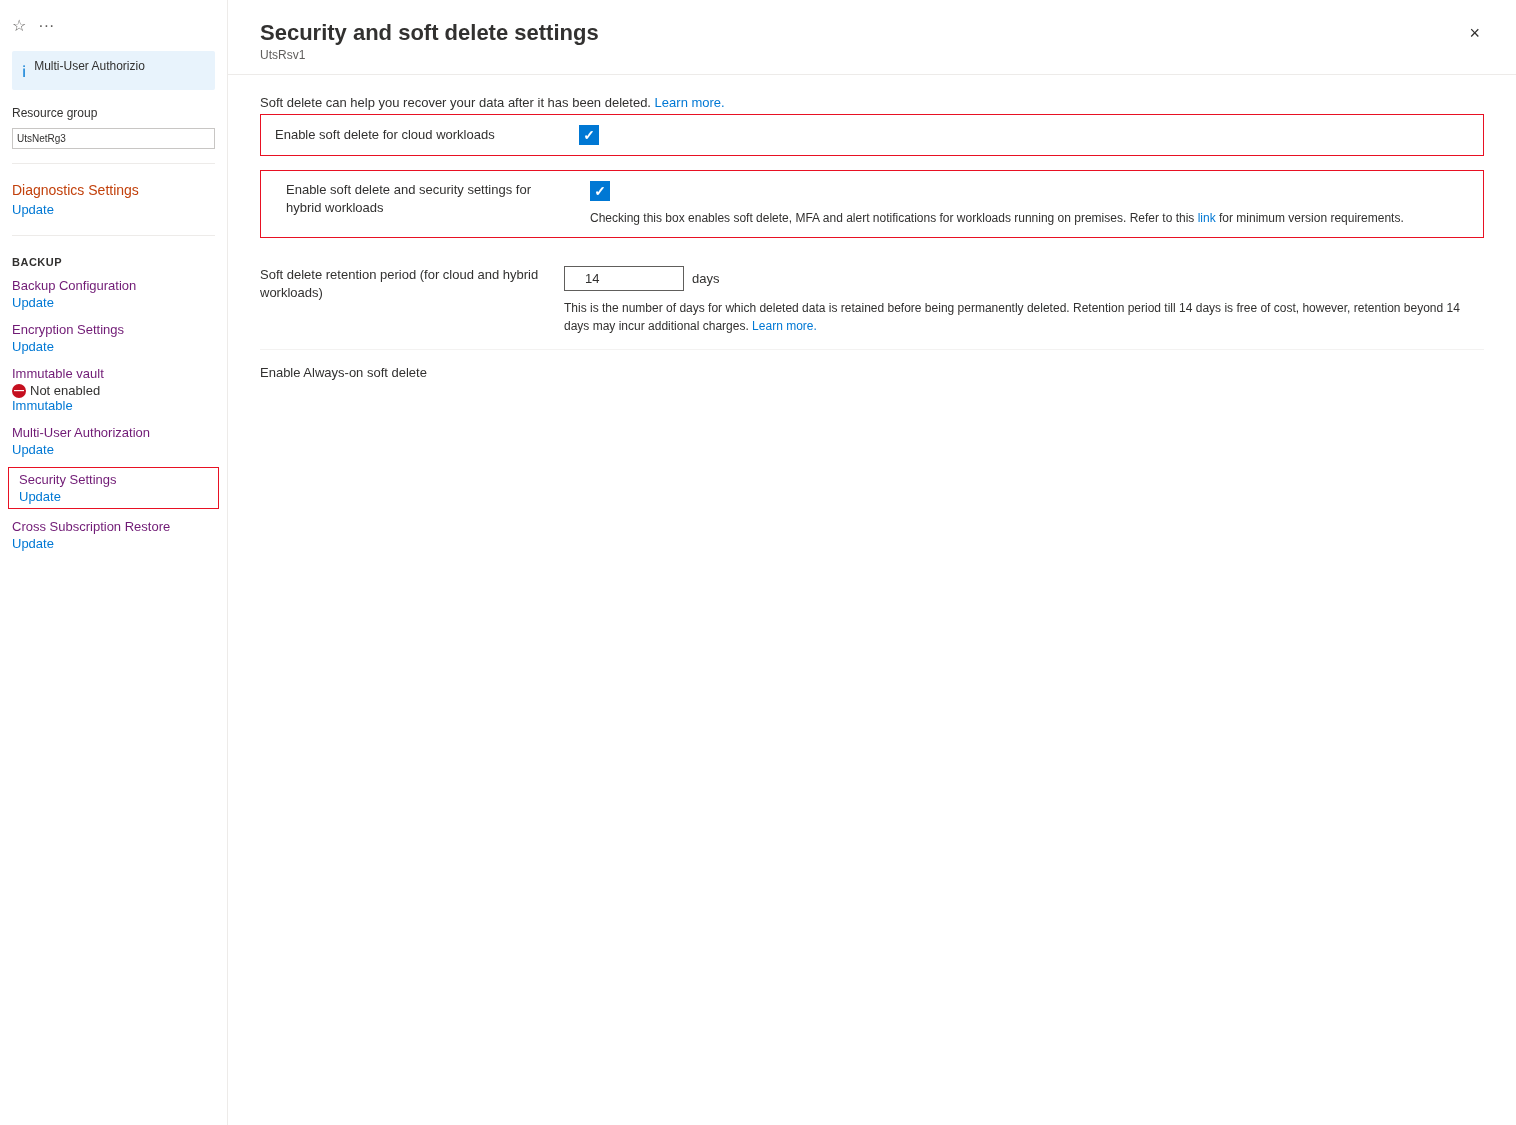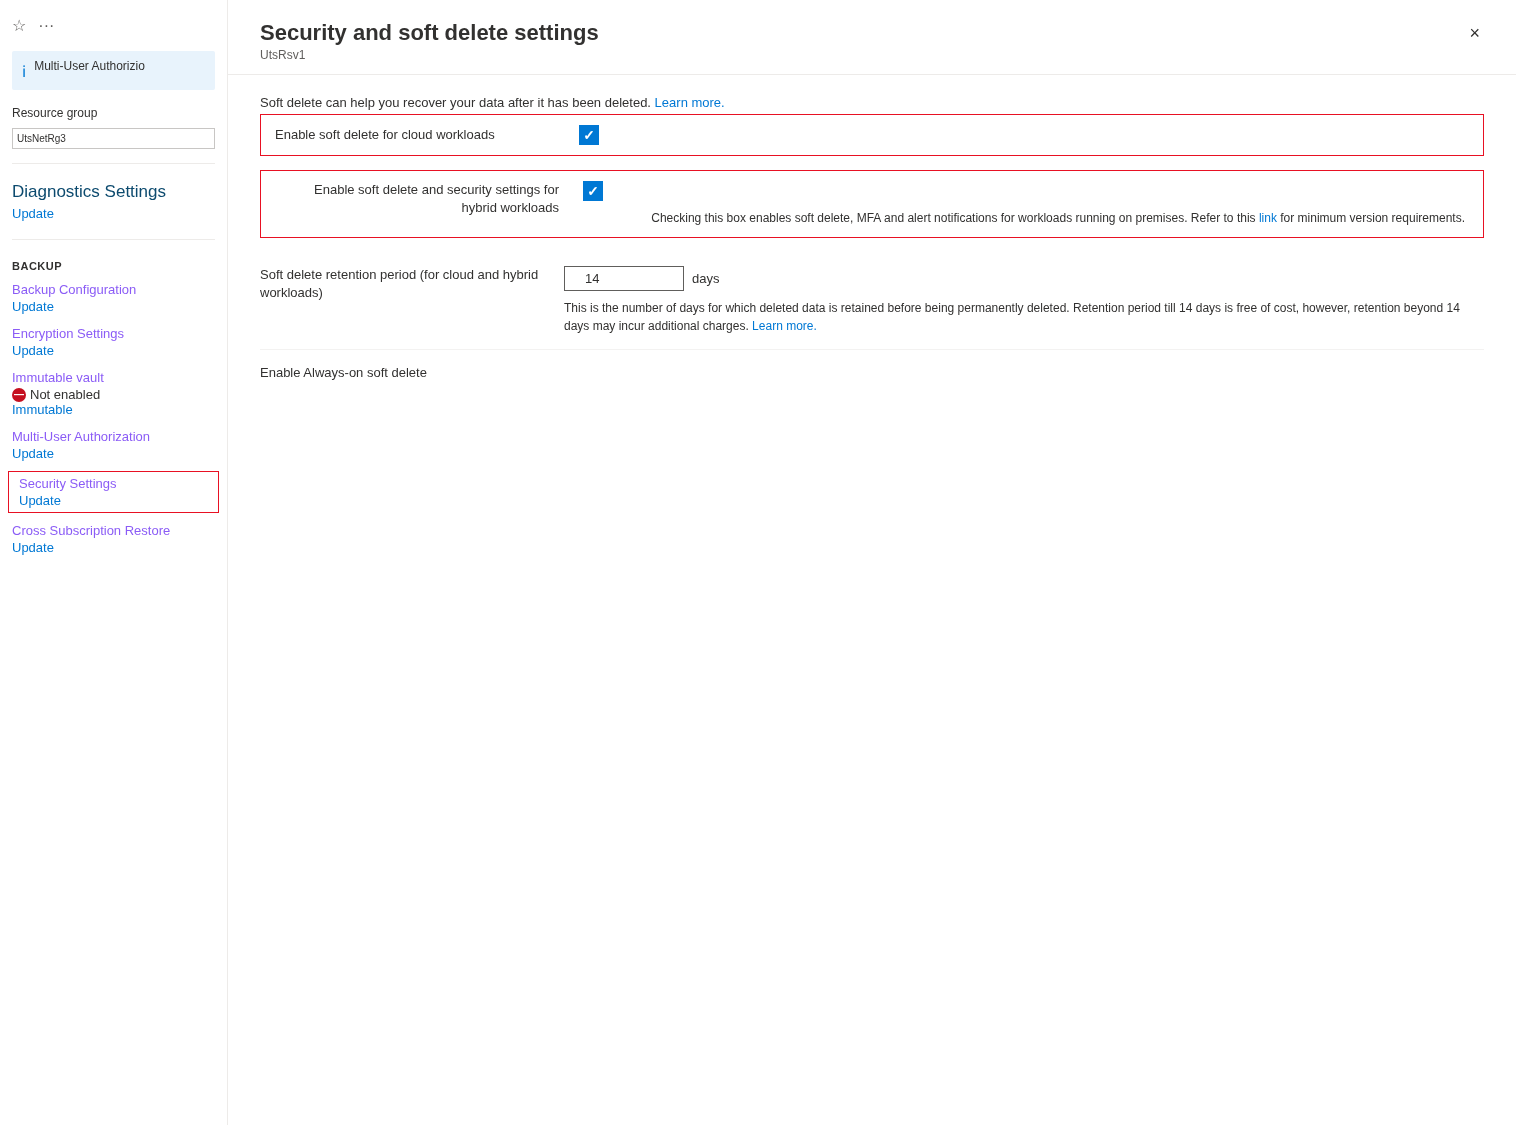--- a/index.html
+++ b/index.html
@@ -76,22 +76,22 @@
     }
 
     .sidebar-divider {
       height: 1px;
       background: #edebe9;
       margin: 10px 12px;
     }
 
     .sidebar-diagnostics-label {
       padding: 8px 12px 2px 12px;
-      font-size: 17px;
-      color: #0c4a6e;
+      font-size: 14px;
+      color: #c2410c;
     }
 
     .sidebar-link {
       padding: 2px 12px 8px 12px;
       color: #0078d4;
       cursor: pointer;
       font-size: 13px;
       text-decoration: none;
       display: block;
     }
@@ -104,21 +104,21 @@
       text-transform: uppercase;
       letter-spacing: 0.5px;
     }
 
     .sidebar-item {
       padding: 6px 12px;
     }
 
     .sidebar-item-label {
       font-size: 13px;
-      color: #8b5cf6;
+      color: #701a75;
       margin-bottom: 2px;
     }
 
     .sidebar-item-link {
       color: #0078d4;
       cursor: pointer;
       font-size: 13px;
       display: inline-block;
     }
 
@@ -359,21 +359,21 @@
       <div class="setting-label">
         <span>Enable soft delete for cloud workloads</span>
       </div>
       <div class="setting-control">
         <div class="checkbox">
           <span class="checkbox-check">✓</span>
         </div>
       </div>
     </div>
 
-    <div style="border: 1.5px solid #e81123; padding: 10px 18px; margin-bottom: 14px; text-align: right;">
+    <div style="border: 1.5px solid #e81123; padding: 10px 25px; margin-bottom: 14px;">
       <div style="display: flex; align-items: flex-start; gap: 24px;">
         <div class="setting-label">
           <span>Enable soft delete and security settings for hybrid workloads</span>
         </div>
         <div class="setting-control">
           <div class="checkbox">
             <span class="checkbox-check">✓</span>
           </div>
           <div class="setting-description">
             <span>Checking this box enables soft delete, MFA and alert notifications for workloads running on premises. Refer to this</span>

